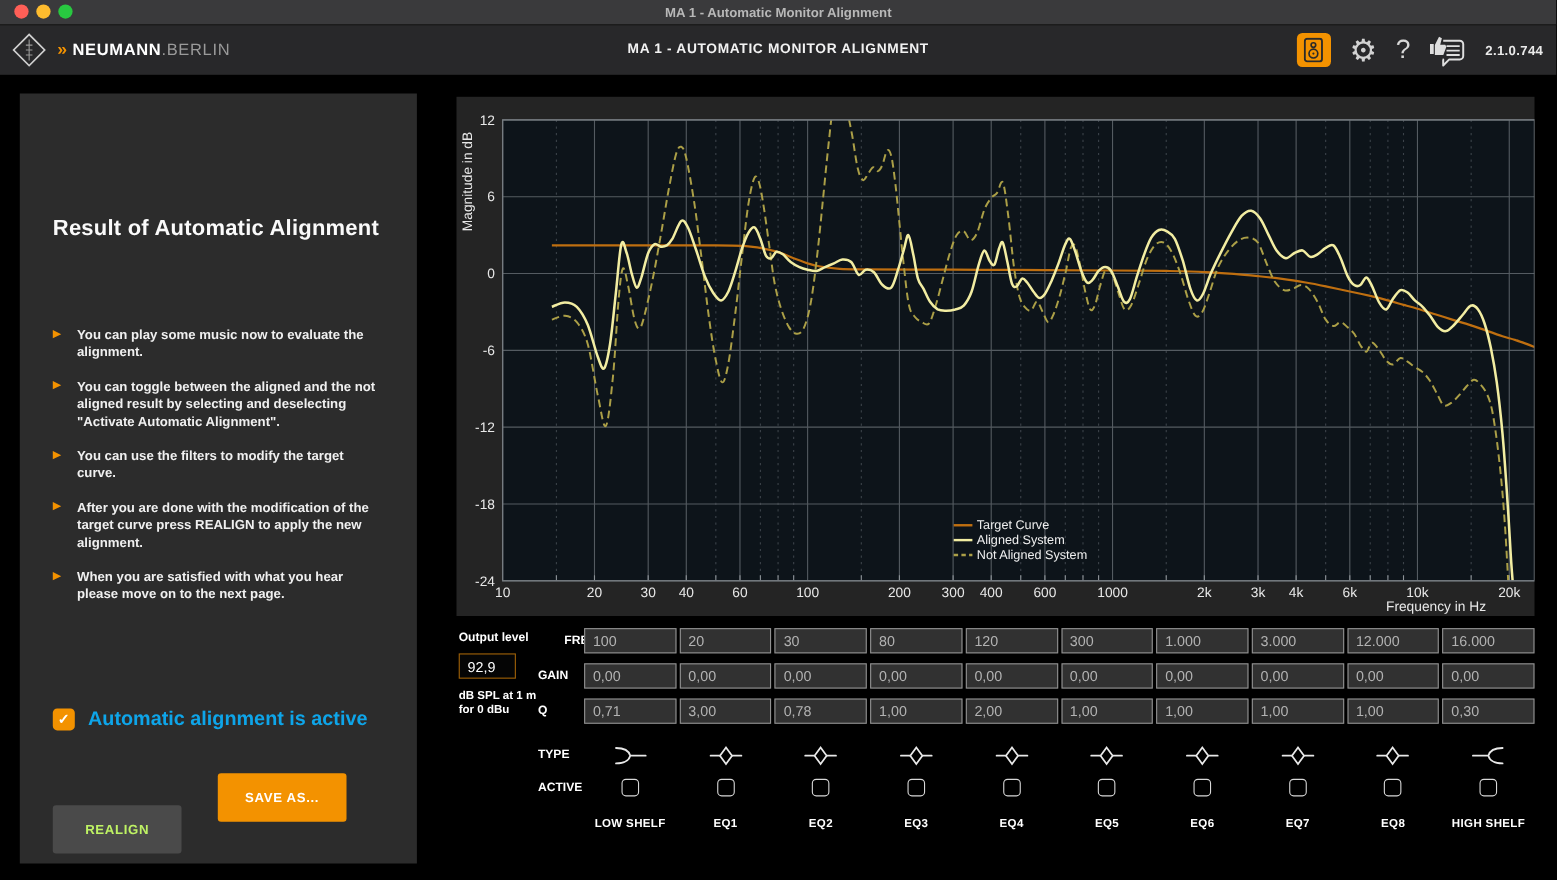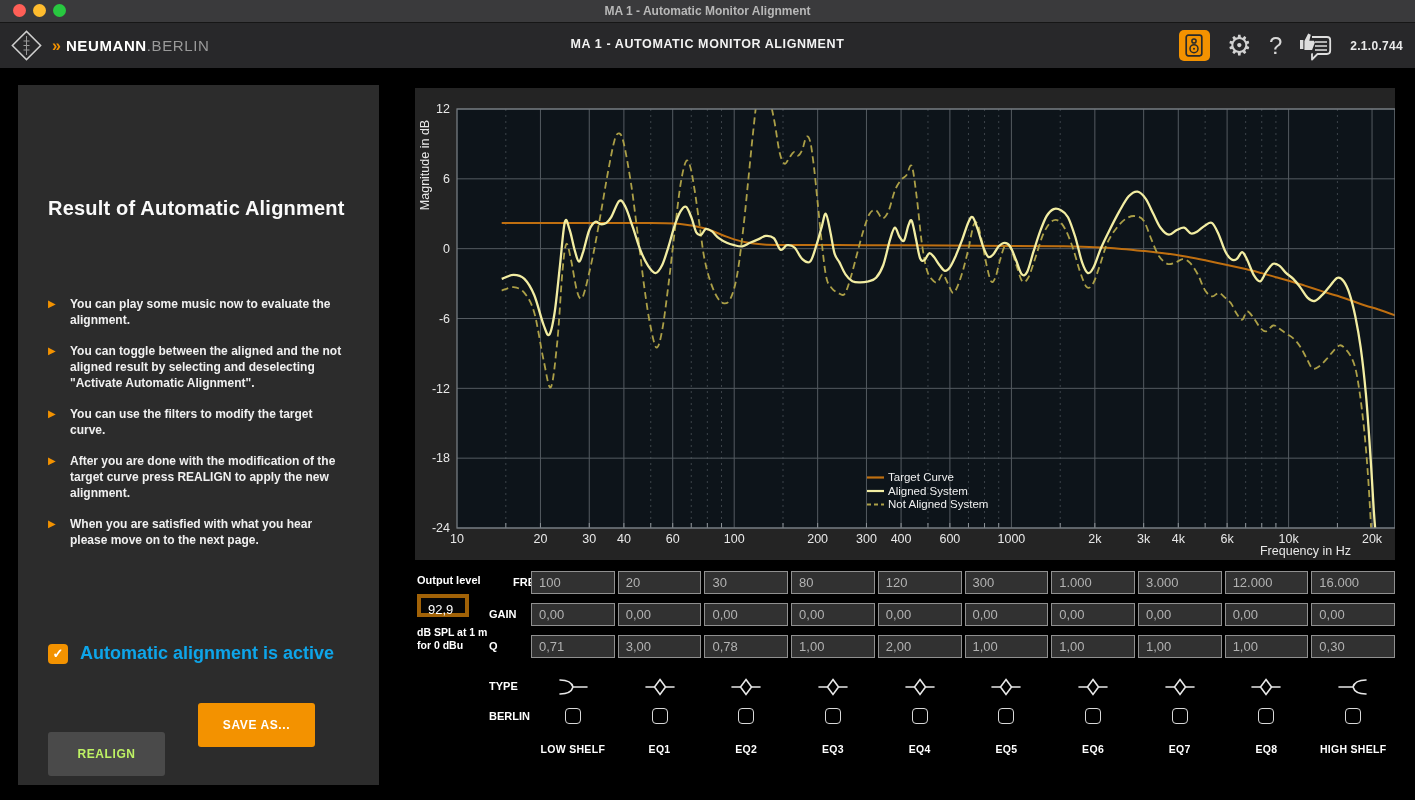--- a/index.html
+++ b/index.html
@@ -44,21 +44,21 @@
        font-family:"Liberation Sans",sans-serif;font-size:12px;font-weight:bold;letter-spacing:.6px;}
   .btn-realign{left:30px;background:#4a4a4a;color:#bef264;margin-top:29px;}
   .btn-save{left:180px;background:#f39200;color:#ffffff;}
 
   
   .chartpanel{position:absolute;left:415px;top:88px;width:980px;height:472px;background:#242424;}
 
   
   .out-label{position:absolute;left:417px;top:574px;color:#fff;font-size:11px;font-weight:bold;}
   .out-box{position:absolute;left:417px;top:594px;width:52px;height:23px;background:#050505;
-           border:4px solid #a16207;color:#fff;font-size:13px;line-height:23px;padding-left:7px;
+           border:1px solid #a16207;color:#fff;font-size:13px;line-height:23px;padding-left:7px;
            box-sizing:border-box;font-family:"Liberation Sans",sans-serif;}
   .out-unit{position:absolute;left:417px;top:626px;color:#fff;font-size:10.5px;font-weight:bold;line-height:12.5px;}
   .rowlab{position:absolute;left:489px;color:#fff;font-size:11px;font-weight:bold;}
   .eq-grid{position:absolute;left:531px;top:571px;width:864px;display:flex;gap:3px;}
   .band{flex:1 1 0;display:flex;flex-direction:column;align-items:stretch;}
   .cell{height:23px;box-sizing:border-box;background:#313131;border:1px solid #909090;
         color:#b2b2b2;font-size:13px;line-height:21px;padding-left:7px;}
   .cell+.cell{margin-top:9px;}
   .type-wrap{margin-top:14px;height:30px;display:flex;align-items:center;justify-content:center;}
   .act-wrap{margin-top:5px;height:18px;display:flex;align-items:center;justify-content:center;}
@@ -268,21 +268,21 @@
 <div class="out-box">92,9</div>
 <div class="out-unit">
   <div>dB SPL at 1 m</div>
   <div>for 0 dBu</div>
 </div>
 
 <div class="rowlab" style="top:576px;padding-left:24px;">FREQ</div>
 <div class="rowlab" style="top:608px;">GAIN</div>
 <div class="rowlab" style="top:640px;">Q</div>
 <div class="rowlab" style="top:680px;">TYPE</div>
-<div class="rowlab" style="top:710px;">BERLIN</div>
+<div class="rowlab" style="top:710px;">ACTIVE</div>
 
 <div class="eq-grid" id="eq-grid">
     <div class="band">
       <div class="cell">100</div>
       <div class="cell">0,00</div>
       <div class="cell">0,71</div>
       <div class="type-wrap">
         <svg width="36" height="22" viewBox="0 0 36 22">
           <path d="M5 4 Q16 4 18 11 M5 18 Q16 18 18 11 M18 11 H32" fill="none" stroke="#e8e8e8" stroke-width="1.6" stroke-linecap="round"></path>
         </svg>

